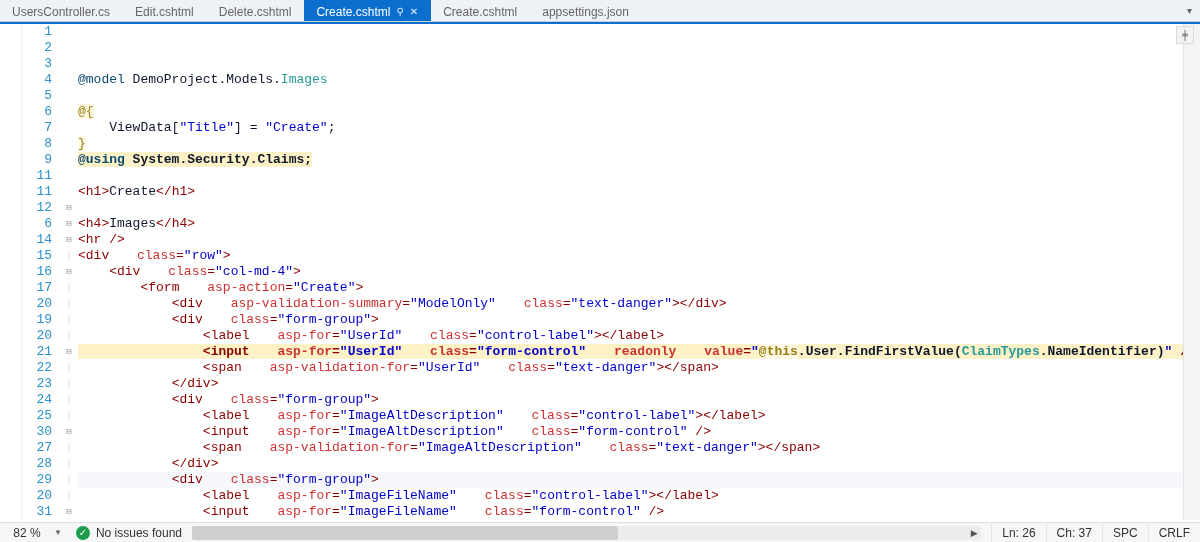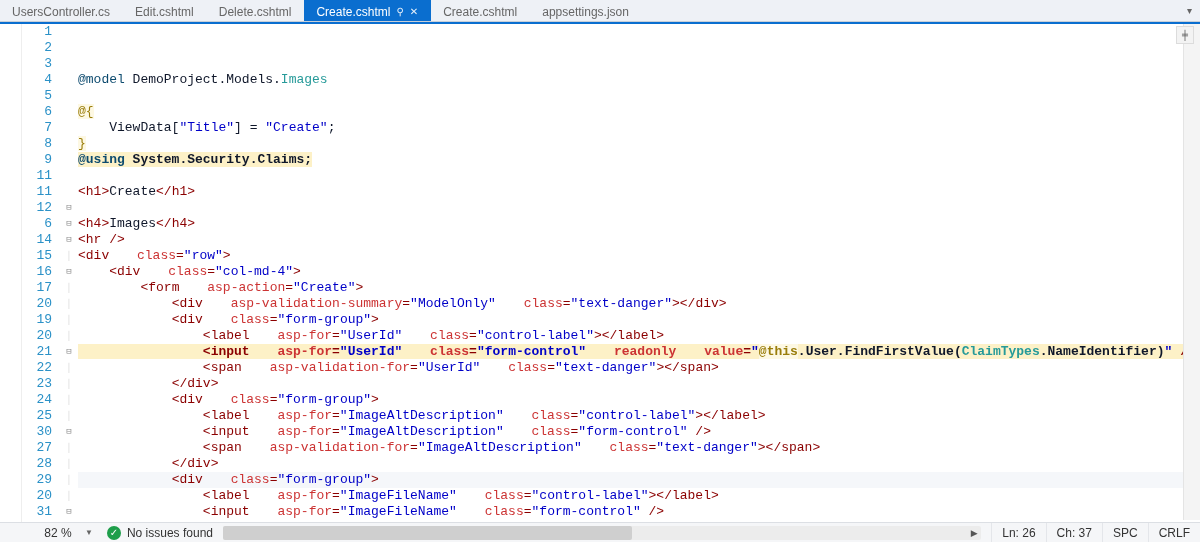--- a/index.html
+++ b/index.html
@@ -26,21 +26,21 @@
   .type { color: #269a99; }
   .tag { color: #8b0000; }
   .attr { color: #cc3333; margin-left: 20px; }
   .str { color: #0000c8; }
   .txt { color: #0f172a; }
   .dir { color: #9a7d0a; background: #fdf8e3; }
   .modelkw { color: #0c4a6e; }
   .change-marker { position: absolute; right: 0; width: 6px; background: #3e8ede; }
   .vscroll { position: absolute; right: 0; top: 24px; bottom: 22px; width: 17px; background: #f4f4f4; border-left: 1px solid #e4e4e4; z-index: 4; }
   .status { position: absolute; left: 0; right: 0; bottom: 0; height: 20px; background: #f5f6f8; border-top: 1px solid #dcdfe4; display: flex; align-items: center; font-family: "Segoe UI", sans-serif; font-size: 12px; color: #333; }
-  .status .zoom { width: 48px; text-align: center; padding-left: 6px; margin-left: 31px; }
+  .status .zoom { width: 48px; text-align: center; padding-left: 6px; }
   .status .zoom-dd { font-size: 8px; color: #666; padding: 0 6px; }
   .status .ok { display: flex; align-items: center; gap: 6px; padding-left: 8px; }
   .status .ok-icon { width: 14px; height: 14px; border-radius: 50%; background: #1e9e4a; color: #fff; font-size: 10px; display: flex; align-items: center; justify-content: center; }
   .status .hscroll { flex: 1; margin: 0 10px; height: 14px; background: #ececec; position: relative; border-radius: 2px; }
   .status .hscroll .thumb { position: absolute; left: 0; top: 0; bottom: 0; width: 54%; background: #cfcfcf; border-radius: 2px; }
   .status .hscroll .arrow { position: absolute; top: 0; bottom: 0; width: 14px; display:flex; align-items:center; justify-content:center; font-size:9px; color:#555; }
   .status .hscroll .arrow.l { left: 0; }
   .status .hscroll .arrow.r { right: 0; }
   .status .cell { padding: 0 10px; border-left: 1px solid #e4e6ea; height: 100%; display: flex; align-items: center; }
 </style>

